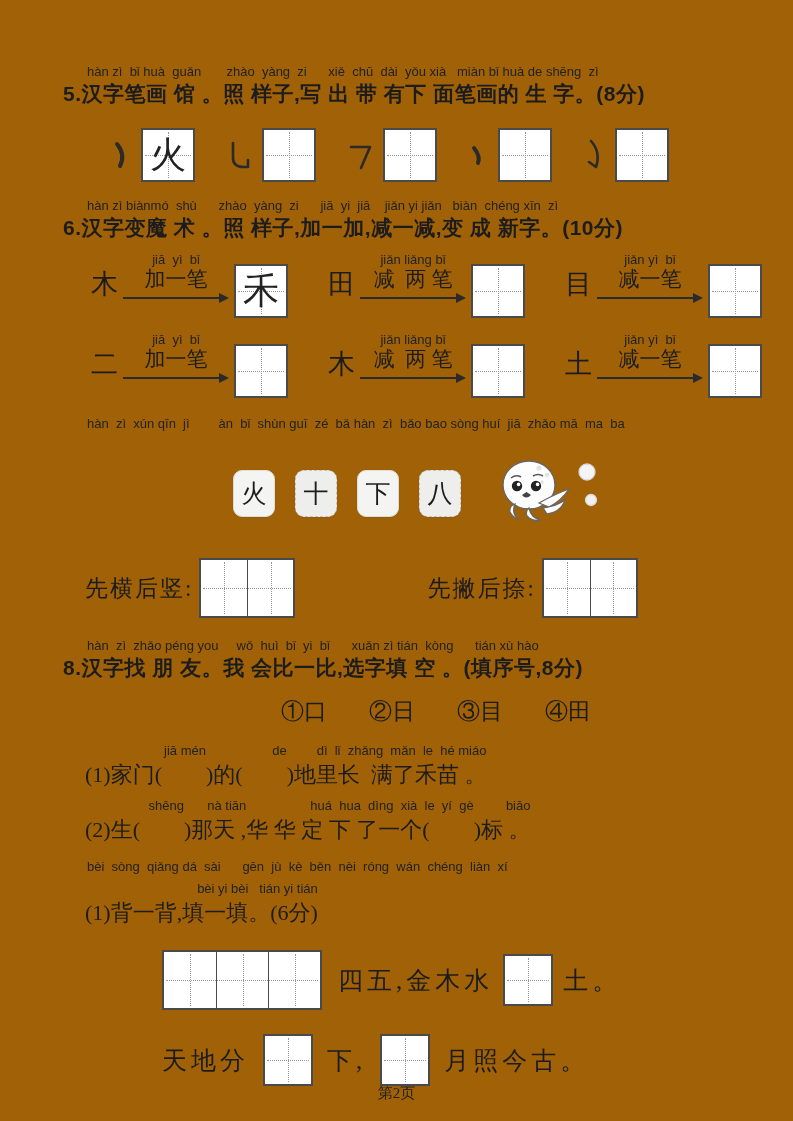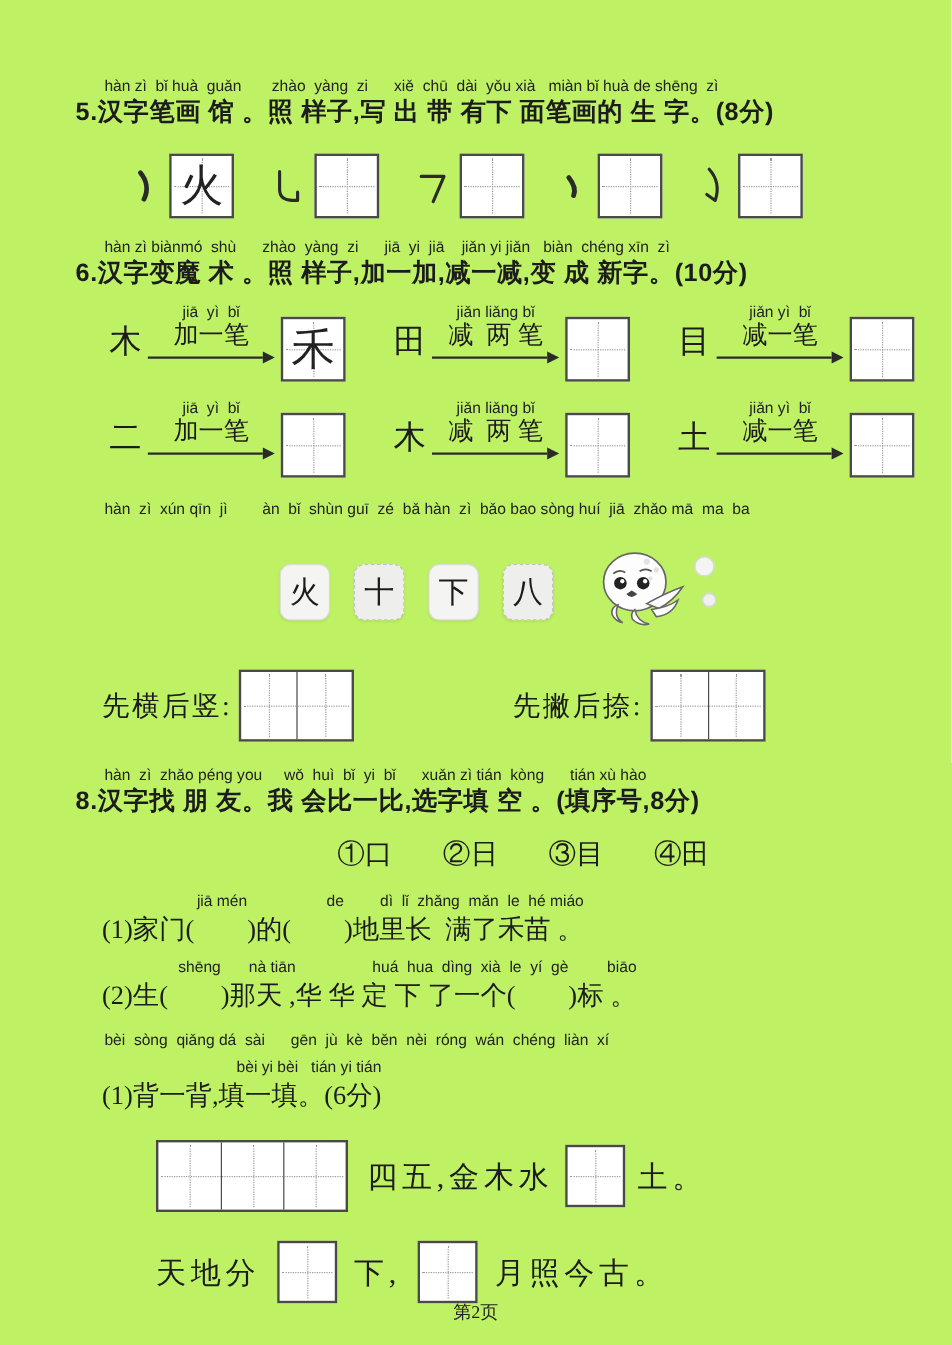--- a/index.html
+++ b/index.html
@@ -1,19 +1,19 @@
 <!DOCTYPE html>
 <html><head>
 <meta charset="utf-8">
 <style>
   * { margin:0; padding:0; box-sizing:border-box; }
   html,body { background:#fff; }
   .page {
     position:relative; width:793px; height:1121px; margin:0 auto;
-    background:#bef264; color:#1c1c1c; overflow:hidden;
+    background:#a16207; color:#1c1c1c; overflow:hidden;
     font-family:"Liberation Sans", sans-serif;
   }
   .section { padding-left:63px; padding-right:20px; }
   .pinyin {
     font-family:"Liberation Sans", sans-serif;
     font-size:13px; color:#222; white-space:pre; line-height:16px;
     margin-left:24px;
   }
   .qtitle {
     font-family:"Liberation Sans", sans-serif;
@@ -70,21 +70,21 @@
 
   
   .q8-options { display:flex; gap:42px; margin:14px 0 16px 218px;
     font-family:"Liberation Serif", serif; font-size:23px; }
   .sent { display:flex; align-items:flex-end; margin:10px 0 0 22px; }
   .seg { display:inline-flex; flex-direction:column; align-items:flex-end; }
   .seg .sp { min-height:17px; font-size:13px; color:#222; white-space:pre; }
   .seg .st { font-family:"Liberation Serif", serif; font-size:22px; line-height:30px; white-space:pre; }
 
   
-  .q9-line { display:flex; align-items:center; margin-left:67px; }
+  .q9-line { display:flex; align-items:center; margin-left:99px; }
   .q9-text { font-family:"Liberation Serif", serif; font-size:25px; letter-spacing:4px; white-space:pre; }
 
   .footer {
     position:absolute; bottom:18px; left:50%; transform:translateX(-50%);
     font-family:"Liberation Serif", serif; font-size:15px; color:#222;
   }
   svg { display:block; }
 </style>
 </head>
 <body>

